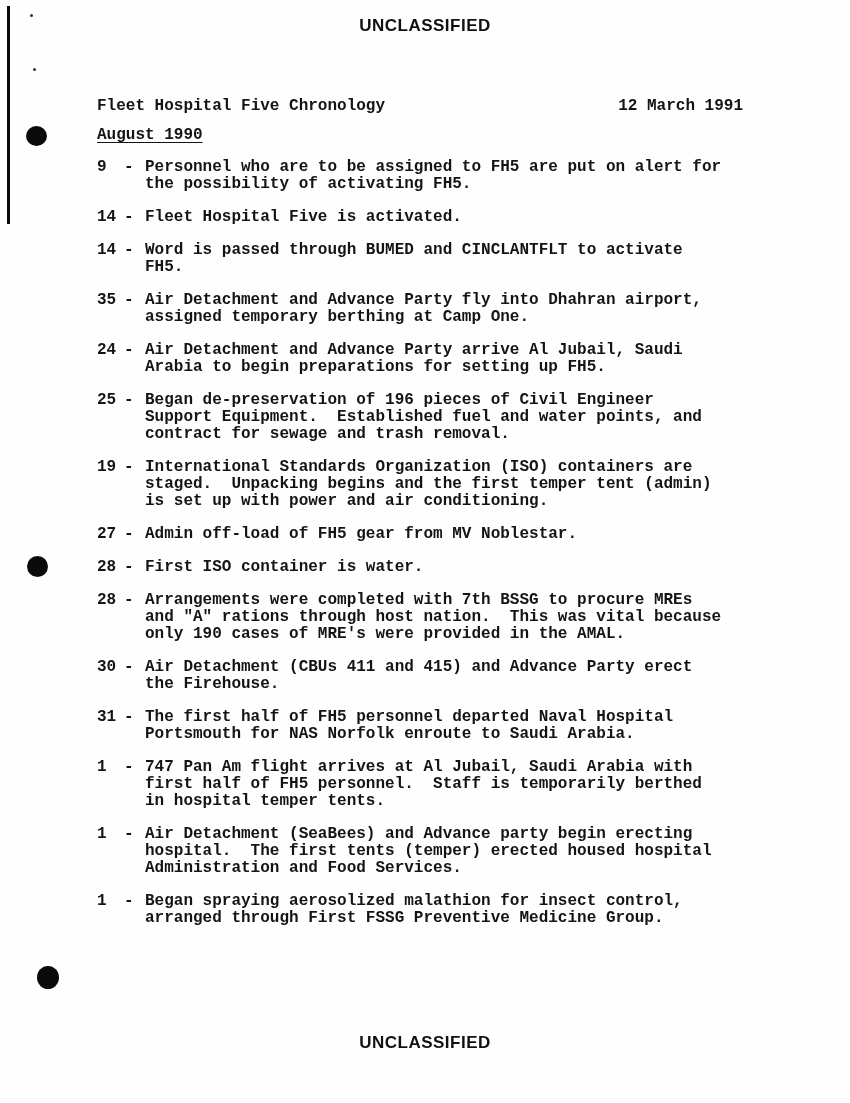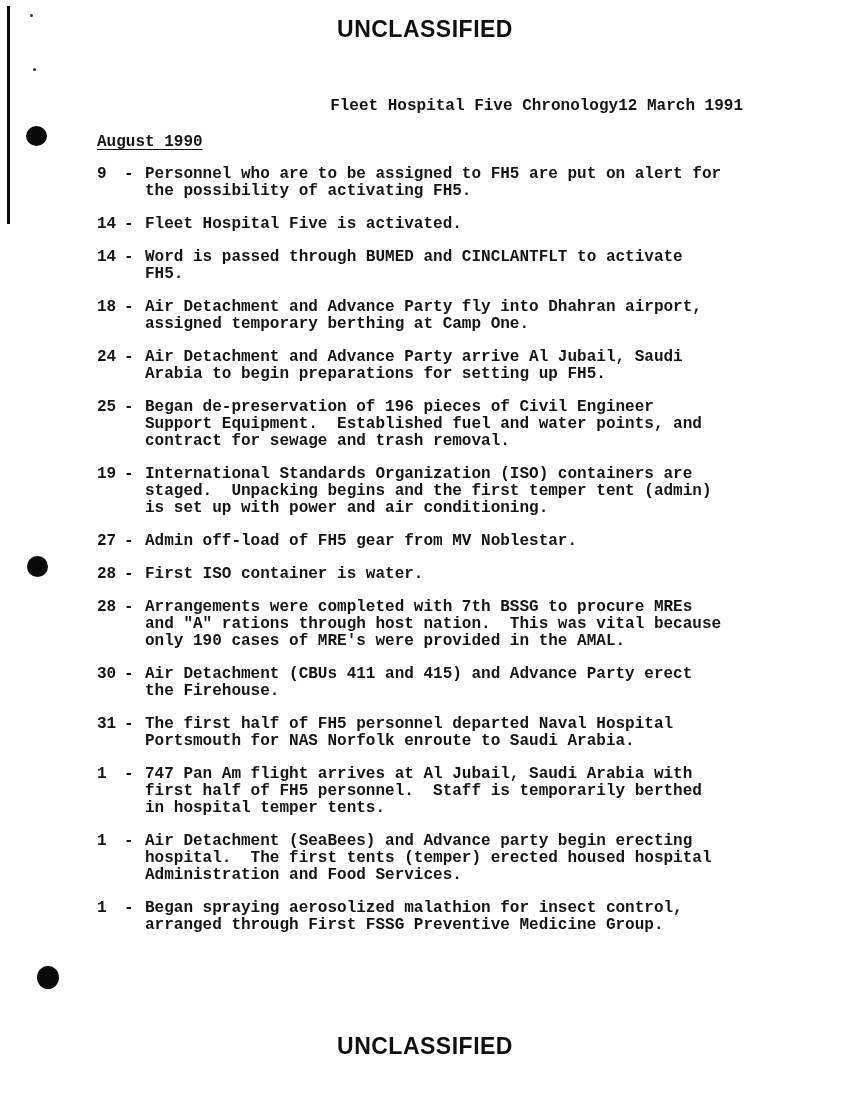--- a/index.html
+++ b/index.html
@@ -18,21 +18,21 @@
     color: #141414;
   }
   
   .banner {
     position: absolute;
     left: 0;
     width: 100%;
     text-align: center;
     font-family: "Liberation Sans", "DejaVu Sans", sans-serif;
     font-weight: bold;
-    font-size: 23px;
+    font-size: 17px;
     letter-spacing: 0.5px;
     color: #101010;
   }
   .banner-top { top: 16px; }
   .banner-bottom { top: 1033px; }
 
   
   .edge-line {
     position: absolute;
     left: 7px;
@@ -64,22 +64,22 @@
     position: absolute;
     left: 97px;
     top: 98px;
     width: 646px;
     font-size: 16px;
     font-weight: bold;
     line-height: 17px;
   }
   .title-row {
     display: flex;
-    justify-content: flex-end;
-    margin-bottom: 19px;
+    justify-content: space-between;
+    margin-bottom: 12px;
     white-space: nowrap;
   }
   .section-heading {
     font-weight: bold;
     text-decoration: underline;
     text-underline-offset: 3px;
     margin-bottom: 15px;
   }
   .entry {
     display: grid;
@@ -129,21 +129,21 @@
       </div>
 
       <div class="entry">
         <span class="day">14</span>
         <span class="dash">-</span>
         <span class="text">Word is passed through BUMED and CINCLANTFLT to activate
 FH5.</span>
       </div>
 
       <div class="entry">
-        <span class="day">18</span>
+        <span class="day">35</span>
         <span class="dash">-</span>
         <span class="text">Air Detachment and Advance Party fly into Dhahran airport,
 assigned temporary berthing at Camp One.</span>
       </div>
 
       <div class="entry">
         <span class="day">24</span>
         <span class="dash">-</span>
         <span class="text">Air Detachment and Advance Party arrive Al Jubail, Saudi
 Arabia to begin preparations for setting up FH5.</span>

